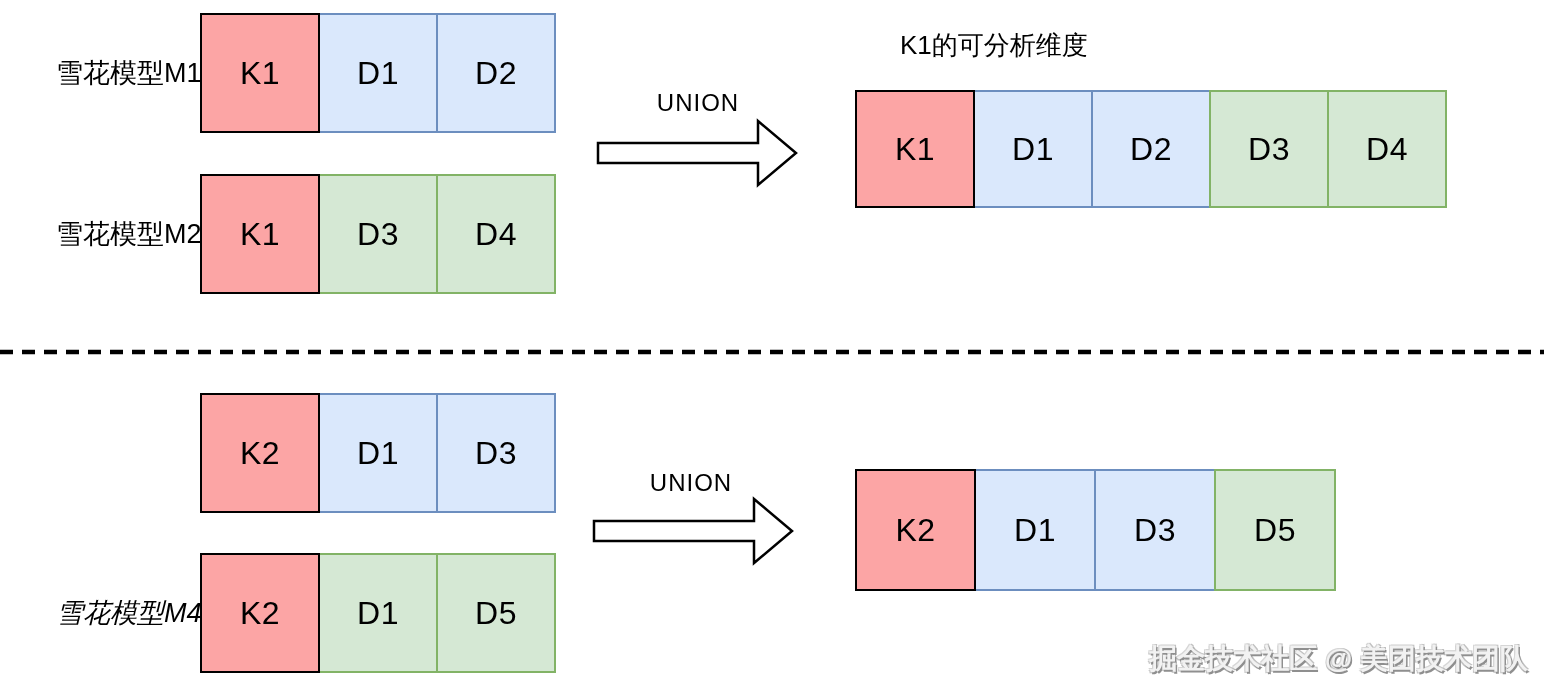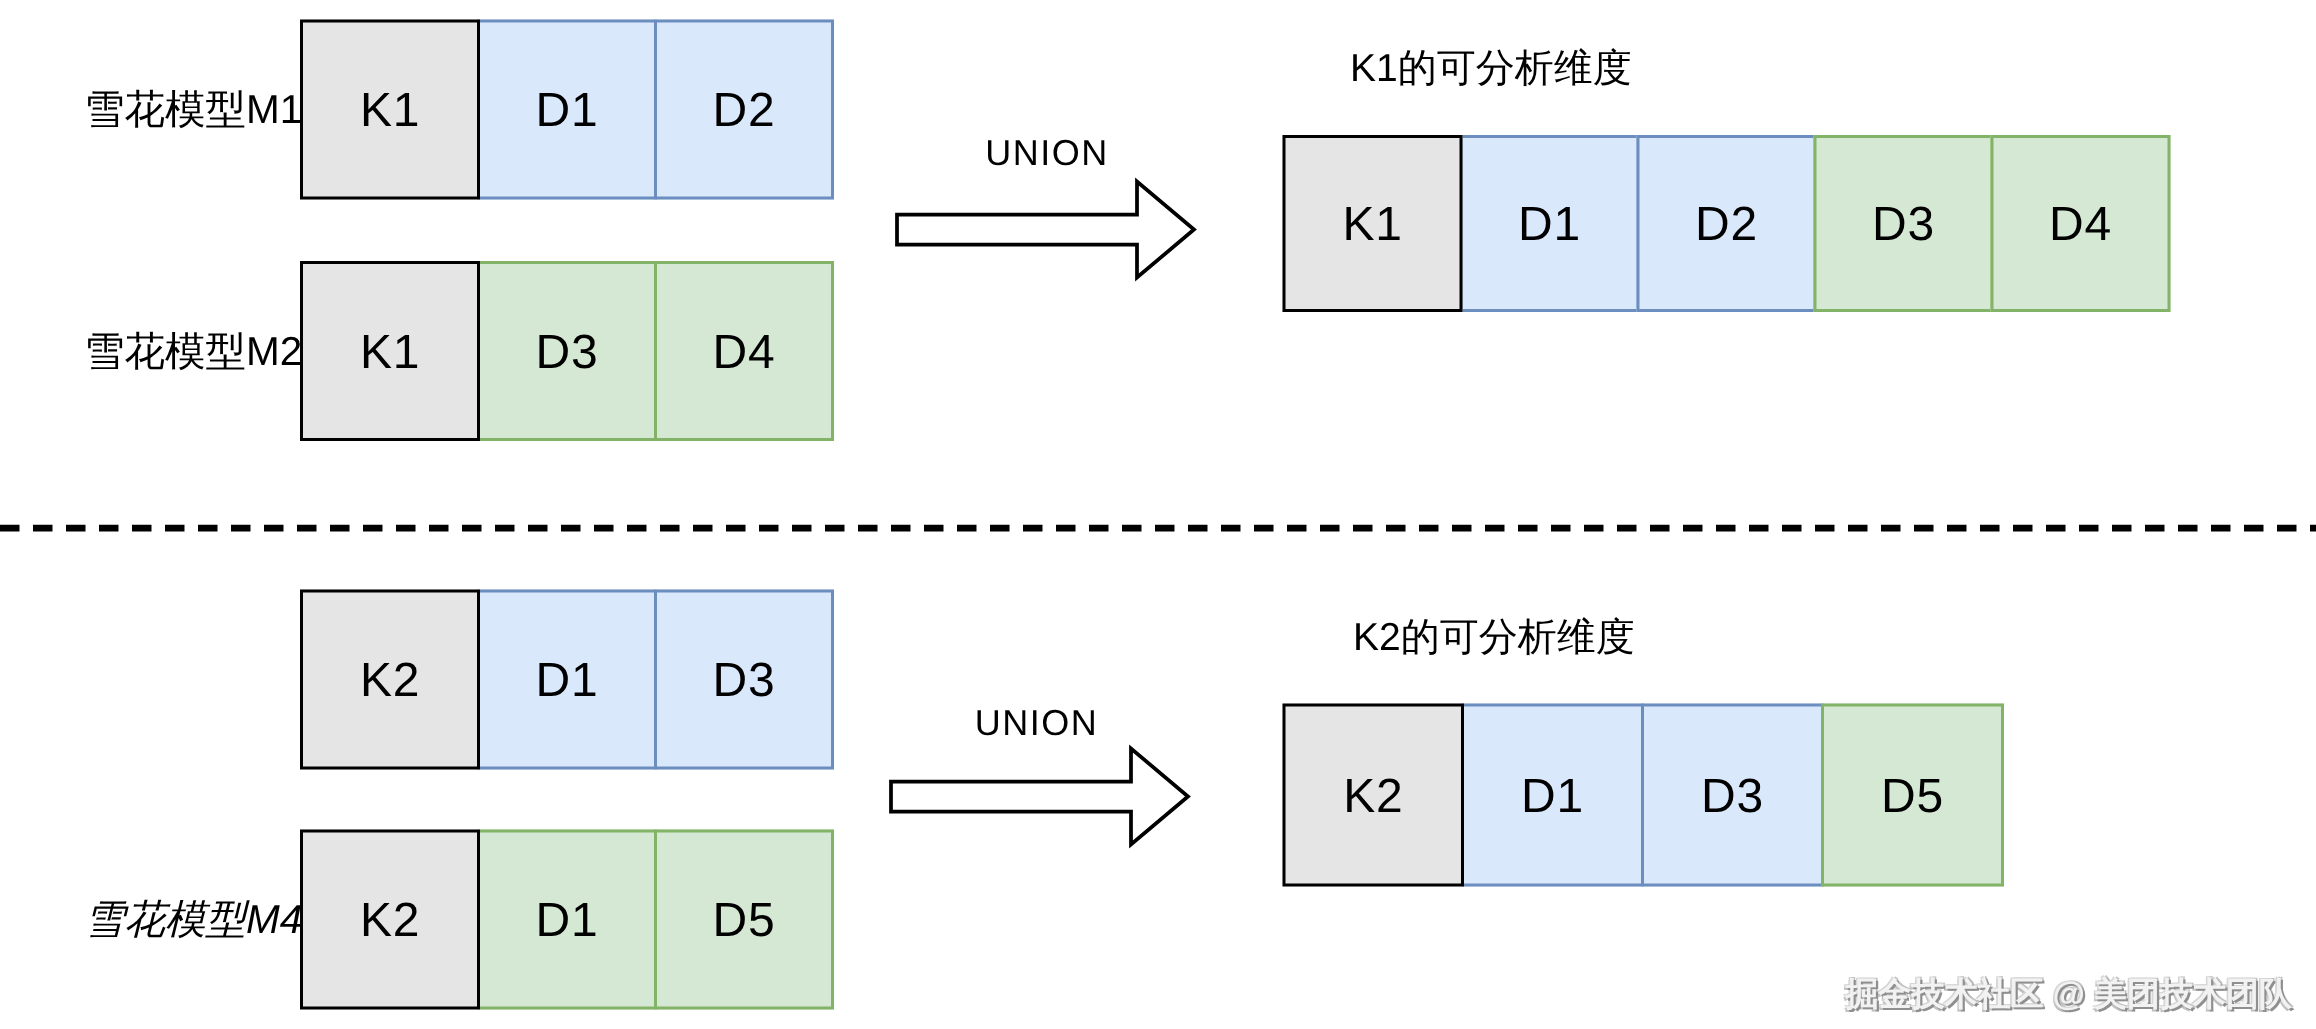--- a/index.html
+++ b/index.html
@@ -6,36 +6,36 @@
   body { font-family:"Liberation Sans","DejaVu Sans",sans-serif; color:#000; }
   #canvas { position:relative; width:1544px; height:686px; background:#fff; overflow:hidden; }
 
   .row { position:absolute; display:flex; }
   .cell {
     box-sizing:border-box; width:120px; height:120px; margin-left:-2px;
     display:flex; align-items:center; justify-content:center;
     font-size:32px; letter-spacing:0.5px;
   }
   .cell:first-child { margin-left:0; }
-  .cell.key  { background:#e5e5e5; border:2.5px solid #000000; z-index:2; }
+  .cell.key  { background:#fca5a5; border:2.5px solid #000000; z-index:2; }
   .cell.blue { background:var(--blue-fill,#dae8fc);  border:2px solid var(--blue-border,#6c8ebf); z-index:1; }
   .cell.green{ background:var(--green-fill,#d5e8d4); border:2px solid var(--green-border,#82b366); z-index:1; }
 
   .model-label {
     position:absolute; left:28px; width:165px; height:120px;
     display:flex; align-items:center; font-size:27px; white-space:nowrap;margin-left:28px;
   }
   .result-title { position:absolute; font-size:26px; white-space:nowrap;margin-left:32px; }
   .union-label { position:absolute; width:206px; text-align:center; font-size:24px; letter-spacing:1px; }
   .union-arrow { position:absolute; }
 
   .divider { position:absolute; left:0; top:347px; width:1544px; height:10px; }
 
   .watermark {
-    position:absolute; right:16px; bottom:8px; font-size:22px; font-weight:600;
+    position:absolute; right:16px; bottom:8px; font-size:28px; font-weight:600;
     color:#f2f2f2; white-space:nowrap;
     text-shadow: 1.5px 1.5px 0 #8f8f8f, -1px -1px 0 #d6d6d6, 1px -1px 0 #c0c0c0, -1px 1px 0 #c0c0c0;
   }
 </style>
 </head>
 <body>
 
 <div id="canvas">
 
   <div class="model-label" style="top:13px;">雪花模型M1</div>
@@ -81,21 +81,20 @@
     <div class="cell key">K2</div>
     <div class="cell green">D1</div>
     <div class="cell green">D5</div>
   </div>
 
   <div class="union-label" style="left:588px; top:469px;">UNION</div>
   <svg class="union-arrow" style="left:591px; top:494px;" width="206" height="74" viewBox="0 0 206 74">
     <polygon points="3,27 163,27 163,5 201,37 163,69 163,47 3,47" fill="#ffffff" stroke="#000000" stroke-width="2.5" stroke-linejoin="miter"></polygon>
   </svg>
 
-  <div class="result-title" style="left:870px; top:407px;">K2的可分析维度</div>
   <div class="row" style="left:855px; top:469px;">
     <div class="cell key" style="width:121px; height:122px;">K2</div>
     <div class="cell blue" style="width:122px; height:122px;">D1</div>
     <div class="cell blue" style="width:122px; height:122px;">D3</div>
     <div class="cell green" style="width:122px; height:122px;">D5</div>
   </div>
 
   <div class="watermark">掘金技术社区 @ 美团技术团队</div>
 
 </div>

